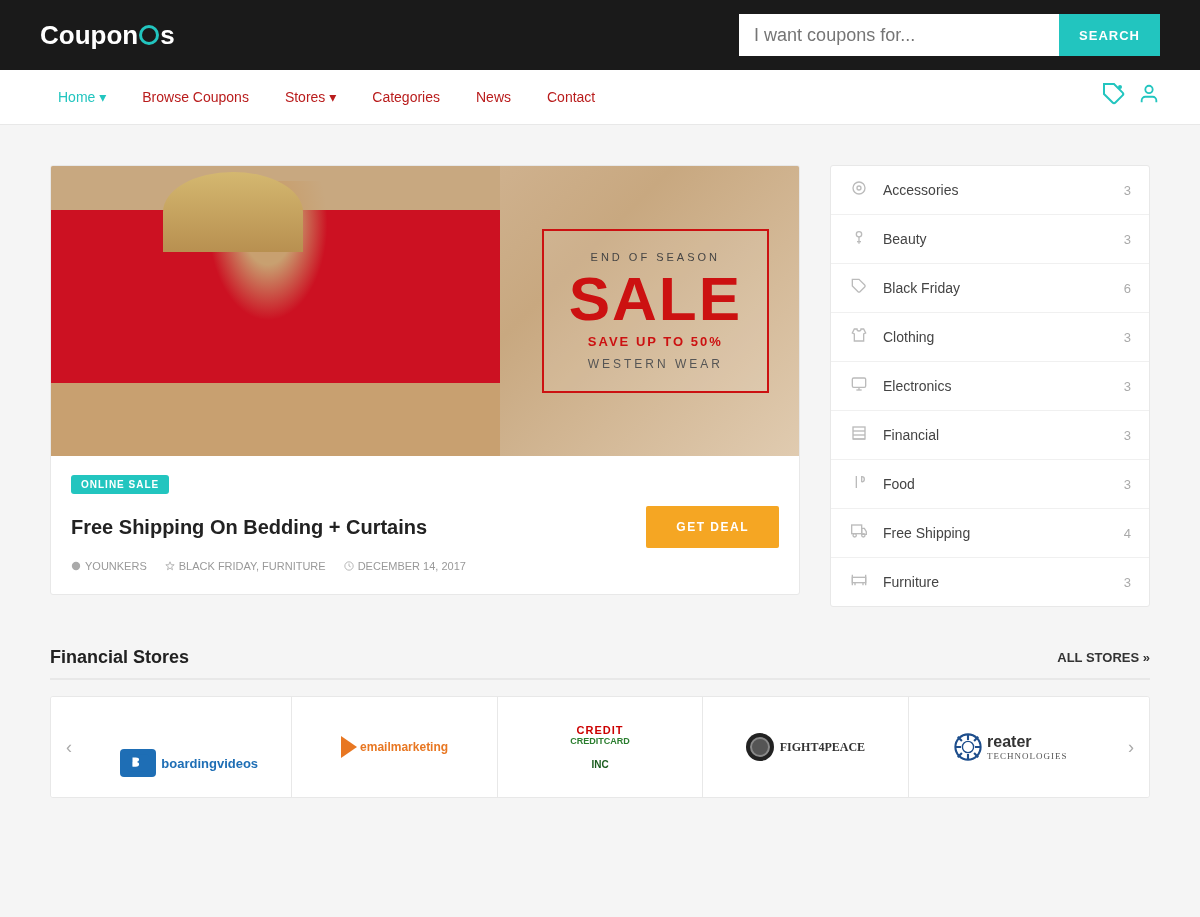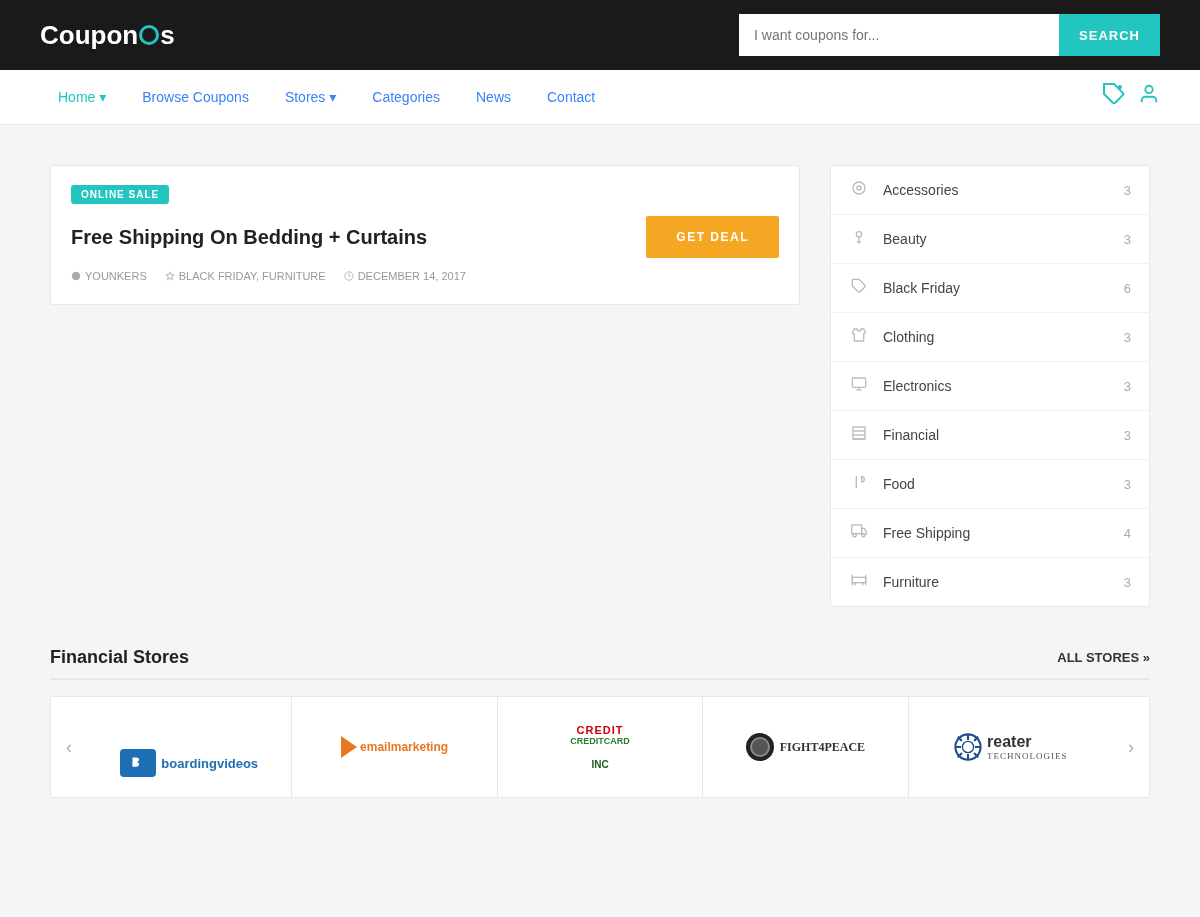--- a/index.html
+++ b/index.html
@@ -40,21 +40,21 @@
     }
     .search-bar {
       display: flex;
       align-items: center;
     }
     .search-input {
       width: 320px;
       height: 42px;
       padding: 0 15px;
       border: none;
-      font-size: 14px;
+      font-size: 18px;
       color: #999;
       outline: none;
     }
     .search-btn {
       background: #22c5bf;
       color: white;
       border: none;
       height: 42px;
       padding: 0 20px;
       font-size: 13px;
@@ -77,21 +77,21 @@
       display: flex;
       align-items: center;
       gap: 0;
       list-style: none;
     }
     .nav-links li a {
       display: block;
       padding: 18px 18px;
       font-size: 14px;
       text-decoration: none;
-      color: #3b82f6;
+      color: #b91c1c;
       font-weight: 500;
     }
     .nav-links li a.active {
       color: #22c5bf;
     }
     .nav-icons {
       display: flex;
       align-items: center;
       gap: 12px;
     }
@@ -391,20 +391,40 @@
         <circle cx="12" cy="7" r="4"></circle>
       </svg>
     </span>
   </div>
 </nav>
 
 <div class="main-content">
 
   <div class="deals-section">
     <div class="deal-card">
+      <div class="deal-image">
+
+        <div style="width:100%;height:100%;background:linear-gradient(135deg,#e8d0b8 0%,#d4b898 30%,#c8a880 60%,#e0cbb0 100%);position:relative;overflow:hidden;">
+
+          <div style="position:absolute;left:0;bottom:0;width:60%;height:100%;overflow:hidden;">
+
+            <div style="position:absolute;top:0;left:0;right:0;bottom:0;background:linear-gradient(180deg,#c8a880 0% 15%,#cc1122 15% 75%,#c8a070 75% 100%);"></div>
+
+            <div style="position:absolute;top:5%;left:35%;width:120px;height:140px;background:radial-gradient(ellipse at 50% 30%,#c8a070 30%,transparent 70%);"></div>
+            <div style="position:absolute;top:2%;left:25%;width:140px;height:80px;background:linear-gradient(180deg,#d4b870 0%,#b89050 100%);border-radius:50% 50% 0 0;"></div>
+          </div>
+
+          <div class="deal-sale-box">
+            <div class="deal-sale-label">END OF SEASON</div>
+            <div class="deal-sale-text">SALE</div>
+            <div class="deal-sale-sub">SAVE UP TO 50%</div>
+            <div class="deal-sale-store">WESTERN WEAR</div>
+          </div>
+        </div>
+      </div>
       <div class="deal-card-body">
         <span class="deal-tag">ONLINE SALE</span>
         <div class="deal-title-row">
           <h2 class="deal-title">Free Shipping On Bedding + Curtains</h2>
           <button class="get-deal-btn">GET DEAL</button>
         </div>
         <div class="deal-meta">
           <span>
             <svg width="10" height="10" viewBox="0 0 24 24" fill="#aaa">
                 <circle cx="12" cy="12" r="10"></circle>

